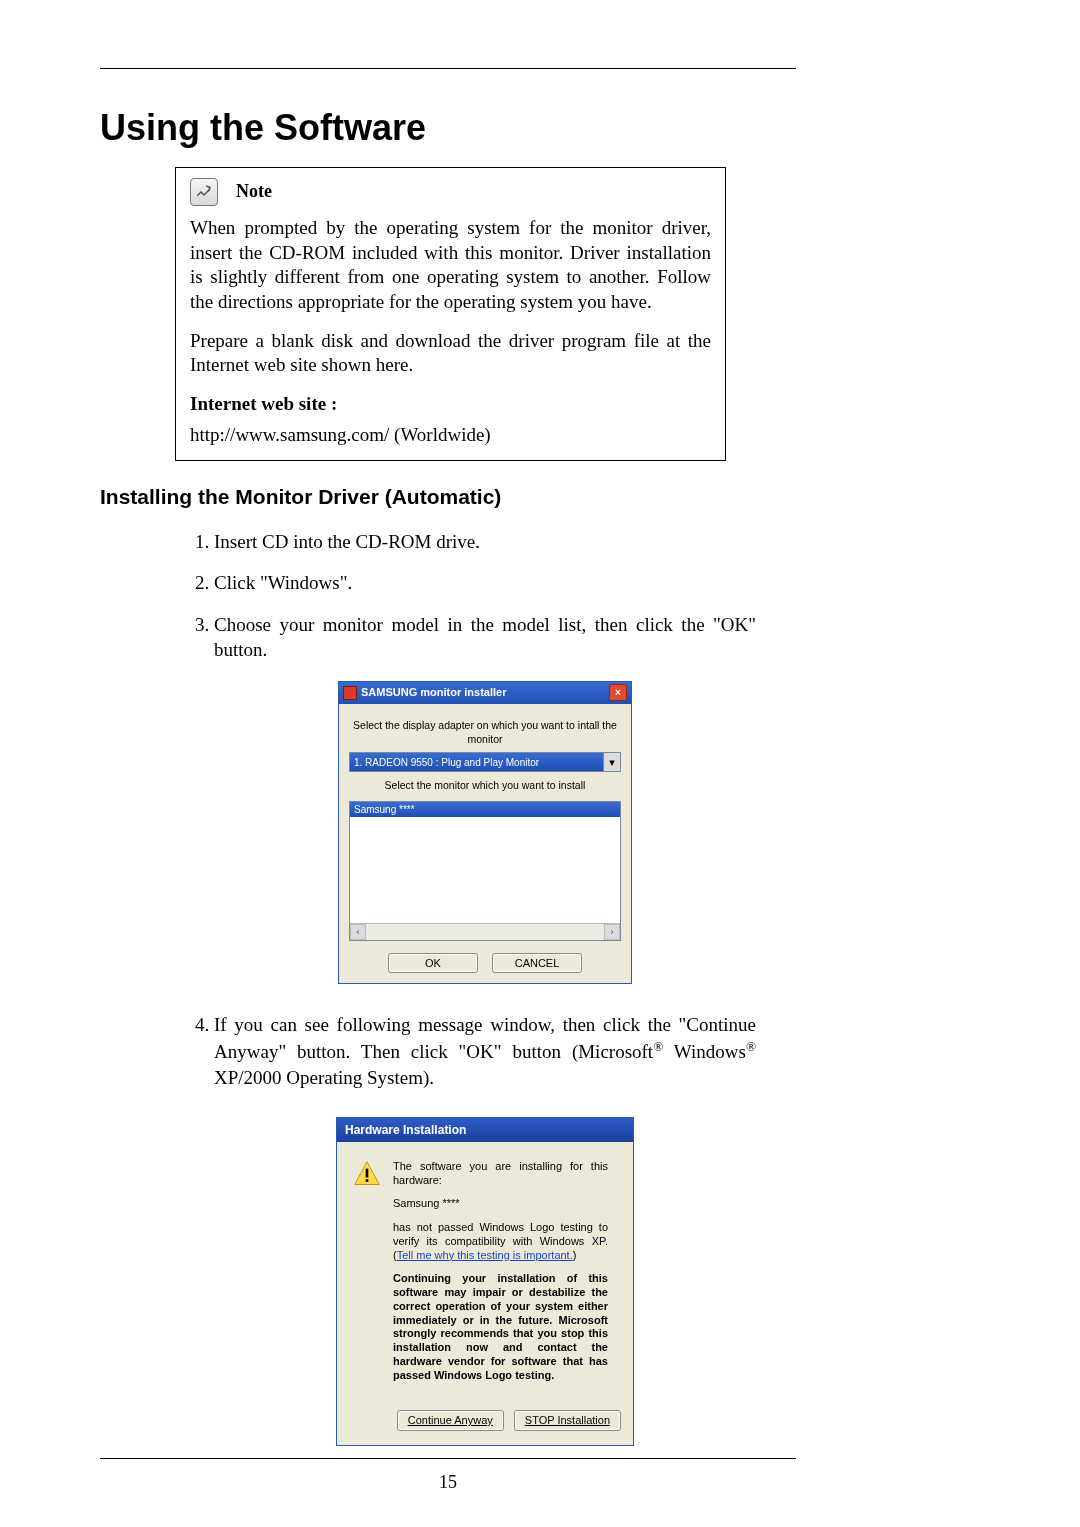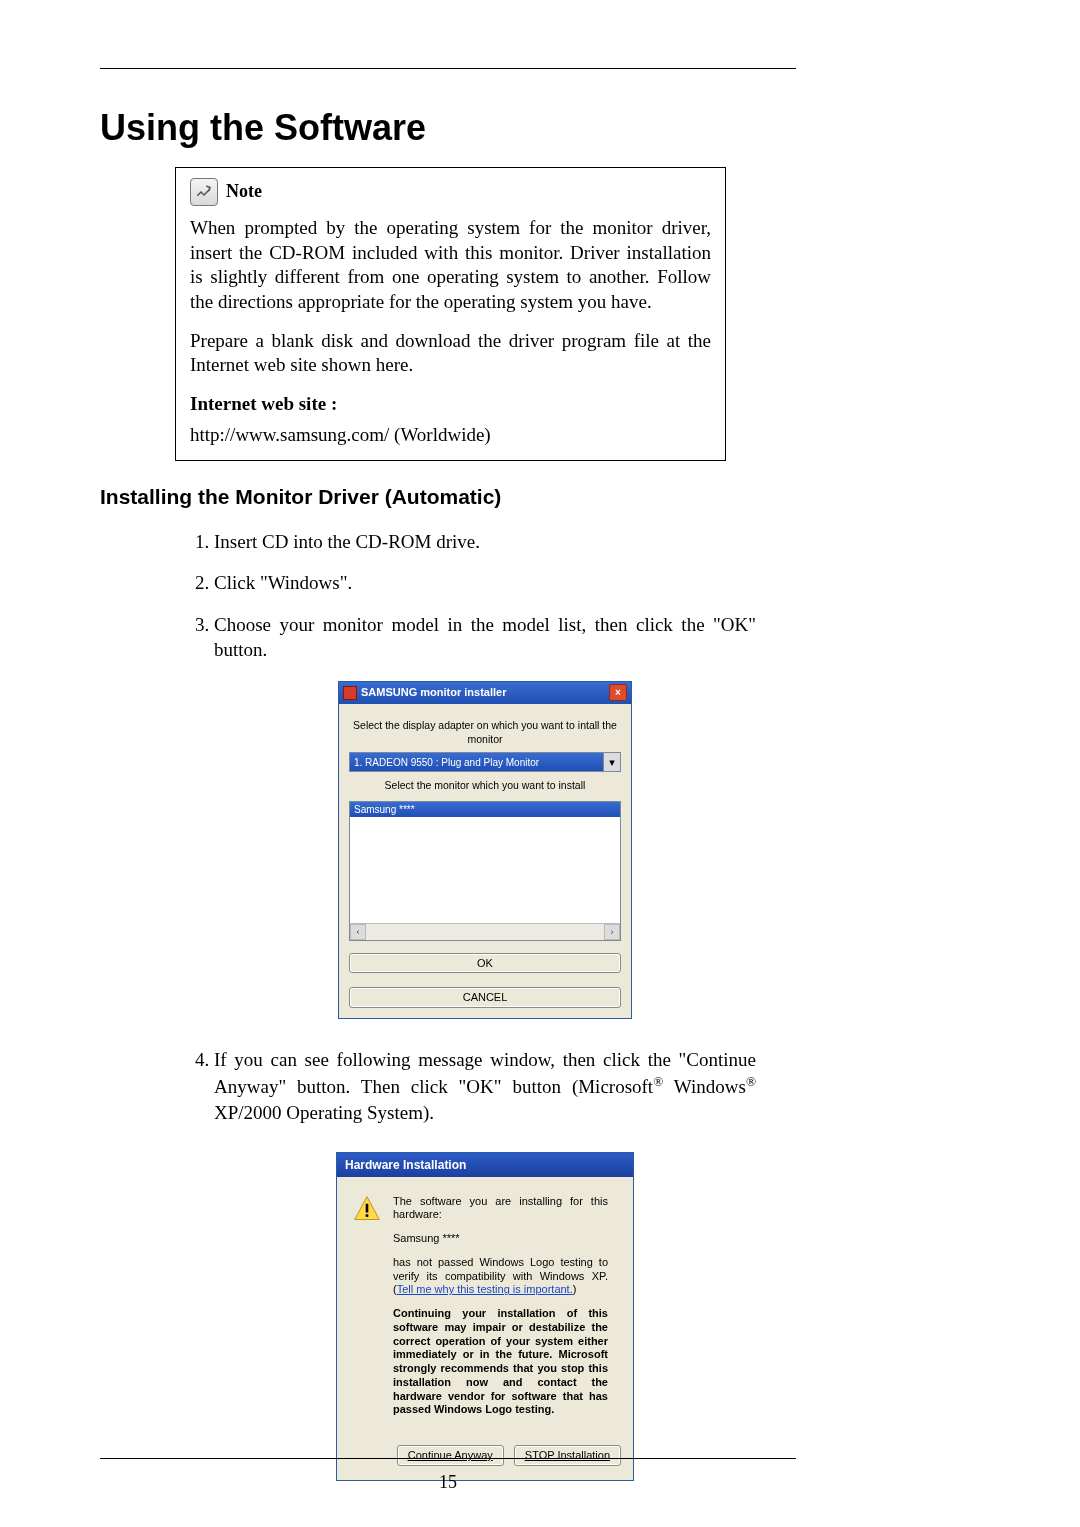--- a/index.html
+++ b/index.html
@@ -54,21 +54,21 @@
     margin-right: 70px;
     border: 1px solid #000;
     padding: 10px 14px 12px 14px;
     font-size: 19px;
     line-height: 1.3;
     text-align: justify;
   }
   .note-head {
     display: flex;
     align-items: center;
-    gap: 8px;
+    gap: 18px;
     margin-bottom: 10px;
   }
   .note-icon {
     width: 26px;
     height: 26px;
     border: 1px solid #777;
     border-radius: 4px;
     background: linear-gradient(#f5f5f5,#d9d9d9);
     display: inline-flex;
     align-items: center;
@@ -154,21 +154,21 @@
   .dlg1 .listbox .hscroll {
     height:16px; background:#eceae2; border-top:1px solid #bbb;
     display:flex; justify-content:space-between;
   }
   .dlg1 .listbox .harrow {
     width:16px;height:100%;background:#dcdcdc;border:1px solid #bbb;
     display:flex;align-items:center;justify-content:center;font-size:9px;color:#444;
     box-sizing:border-box;
   }
   .dlg1 .btnrow {
-    display:flex; justify-content:center; gap:14px; margin-top:12px;flex-direction:column;
+    display:flex; justify-content:center; gap:14px; margin-top:12px;
   }
   .xp-btn {
     min-width:72px; padding:2px 8px; font-family:Tahoma,Arial,sans-serif;
     font-size:11px; background:#ece9d8; border:1px solid #8a8a8a;
     border-radius:3px; box-shadow: inset 0 0 0 1px #fff;
     text-align:center;
   }
   
   .dlg2 {
     width: 296px;

